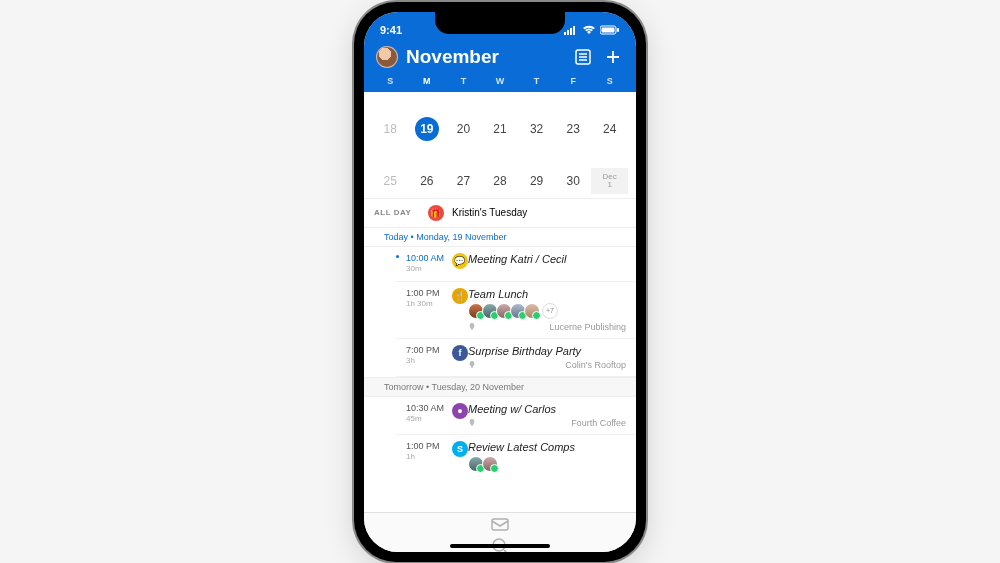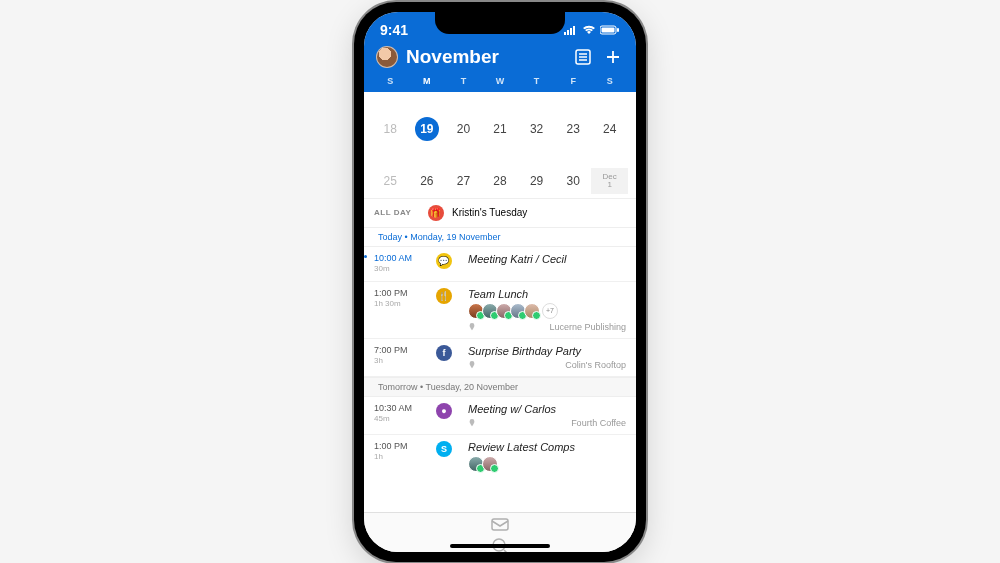--- a/index.html
+++ b/index.html
@@ -11,21 +11,21 @@
   .screen {
     width:100%; height:100%; background:#fff; border-radius:34px; overflow:hidden; position:relative;
     display:flex; flex-direction:column;
   }
   .notch {
     position:absolute; top:0; left:50%; transform:translateX(-50%);
     width:130px; height:22px; background:#000; border-radius:0 0 14px 14px; z-index:10;
   }
   .status-bar {
     height:30px; background:#0a6cd6; color:#fff; display:flex; align-items:center; justify-content:space-between;
-    padding:6px 16px 0; font-size:14px; font-weight:600;
+    padding:6px 16px 0; font-size:11px; font-weight:600;
   }
   .status-right { display:flex; gap:4px; align-items:center; }
   .status-right svg { display:block; }
   .header {
     background:#0a6cd6; color:#fff; padding:4px 12px 6px; display:flex; align-items:center; gap:8px;
   }
   .avatar {
     width:22px; height:22px; border-radius:50%; background:radial-gradient(circle at 40% 35%, #f2c9a8 35%, #8a5a3a 36%);
     border:1px solid rgba(255,255,255,.6);
   }
@@ -47,25 +47,25 @@
     display:flex; align-items:center; justify-content:center; font-weight:600;
   }
   .cal .nextmonth { background:#f2f2f2; font-size:8px; color:#999; line-height:1; flex-direction:column; }
   .allday {
     display:flex; align-items:center; padding:6px 10px; gap:8px; font-size:10px; border-top:1px solid #eee;
   }
   .allday .lbl { color:#888; font-size:8px; font-weight:700; letter-spacing:.5px; width:46px; }
   .circle-icon { width:16px; height:16px; border-radius:50%; display:flex; align-items:center; justify-content:center; font-size:9px; color:#fff; flex-shrink:0; }
   .bg-red{background:#e74c3c}.bg-yellow{background:#f1c40f}.bg-gold{background:#e6a500}.bg-fb{background:#3b5998}.bg-purple{background:#8e44ad}.bg-skype{background:#00aff0}
   .section-label {
-    font-size:9px; padding:4px 14px; background:#f7f7f7; color:#777; border-top:1px solid #eee; border-bottom:1px solid #eee;
+    font-size:9px; padding:4px 20px; background:#f7f7f7; color:#777; border-top:1px solid #eee; border-bottom:1px solid #eee;
   }
   .section-label.today { color:#0a6cd6; background:#fff; border-bottom:1px solid #eee; }
   .agenda { flex:1; overflow:hidden; }
-  .event { display:flex; padding:6px 10px; gap:16px; border-bottom:1px solid #f0f0f0; position:relative; }
+  .event { display:flex; padding:6px 10px; gap:0; border-bottom:1px solid #f0f0f0; position:relative;margin-left:32px; }
   .event.current::before { content:""; position:absolute; left:0; top:8px; width:3px; height:3px; border-radius:50%; background:#0a6cd6; }
   .etime { width:46px; font-size:9px; color:#555; line-height:1.3; }
   .etime.current { color:#0a6cd6; }
   .etime .dur { color:#aaa; font-size:8px; }
   .ebody { flex:1; font-size:11px; color:#222; }
   .etitle { font-weight:500; margin-bottom:3px;font-style:italic; }
   .eloc { font-size:9px; color:#999; display:flex; align-items:center; gap:3px;justify-content:space-between; }
   .people { display:flex; align-items:center; gap:2px; margin:2px 0 3px; }
   .people .p { width:16px; height:16px; border-radius:50%; border:1.5px solid #fff; margin-left:-4px; position:relative; }
   .people .p:first-child { margin-left:0; }

